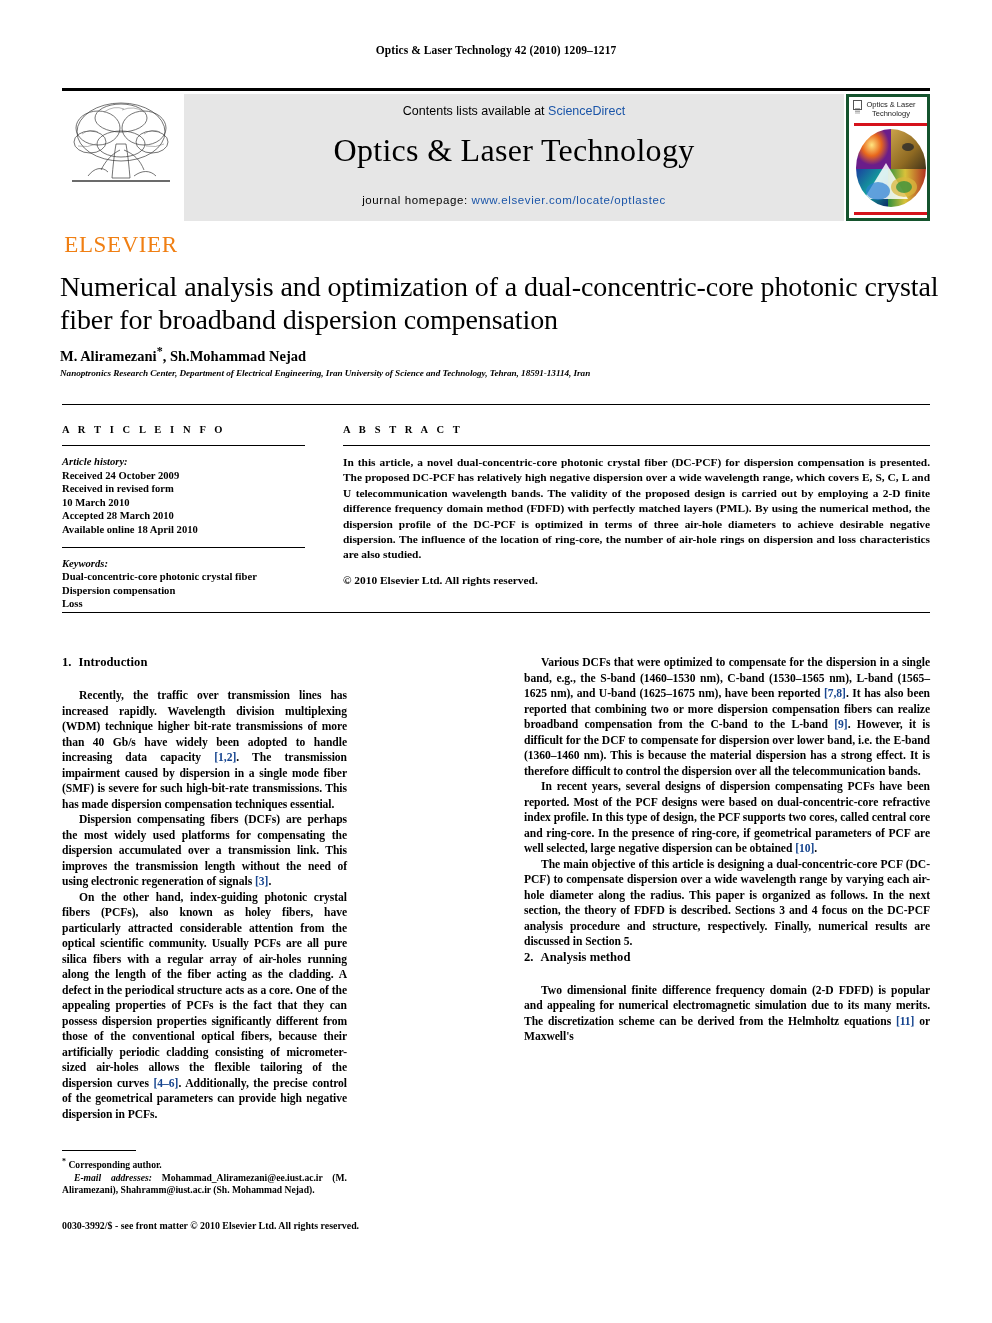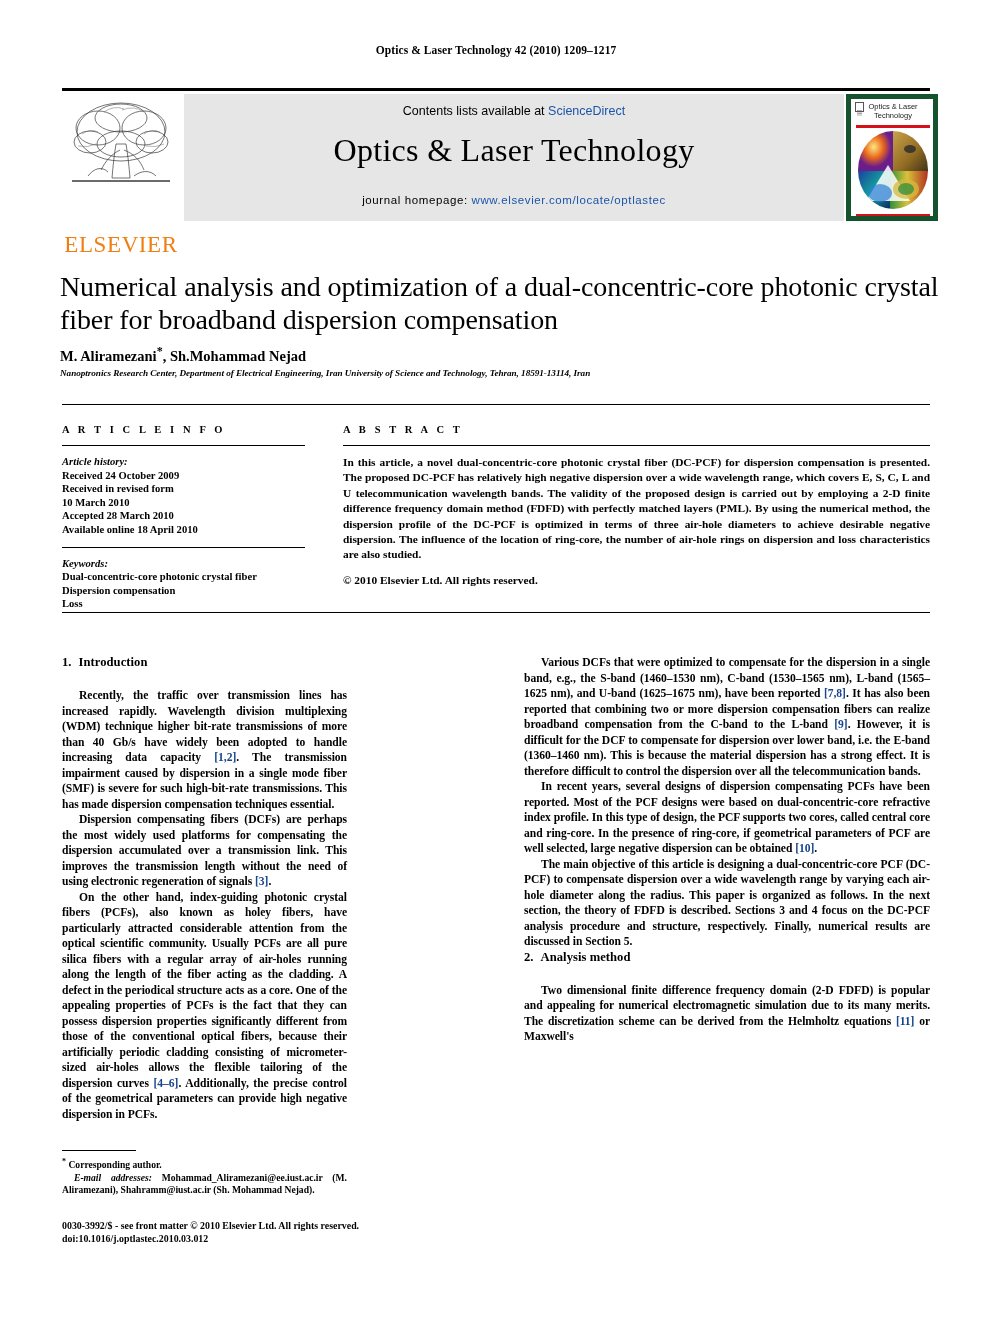--- a/index.html
+++ b/index.html
@@ -107,23 +107,23 @@
     text-align: center;
     font-family: "Liberation Sans", sans-serif;
     font-size: 11.5px;
     letter-spacing: .6px;
   }
   .homepage-line a { color: #1b55a8; text-decoration: none; }
 
   .cover-thumb {
     position: absolute;
     left: 784px; top: 0;
-    width: 92px;
+    width: 84px;
     height: 127px;
-    border: 5px solid #14532d;
+    border: 3px solid #14532d;
     background: #ffffff;
     overflow: hidden;
     box-sizing: border-box;
   }
   .cover-head {
     position: absolute;
     left: 0; top: 3px;
     width: 84px;
     text-align: center;
     font-family: "Liberation Sans", sans-serif;
@@ -469,16 +469,15 @@
       <span>Corresponding author.</span>
     </div>
     <div class="fn-text fn-indent">
       <span class="em">E-mail addresses:</span>
       <span>Mohammad_Aliramezani@ee.iust.ac.ir (M. Aliramezani), Shahramm@iust.ac.ir (Sh. Mohammad Nejad).</span>
     </div>
   </div>
 
   <div class="colophon">
     <div>0030-3992/$ - see front matter © 2010 Elsevier Ltd. All rights reserved.</div>
-    <div>doi:10.1016/j.optlastec.2010.03.012</div>
   </div>
 
 </div>
 
 </body></html>

